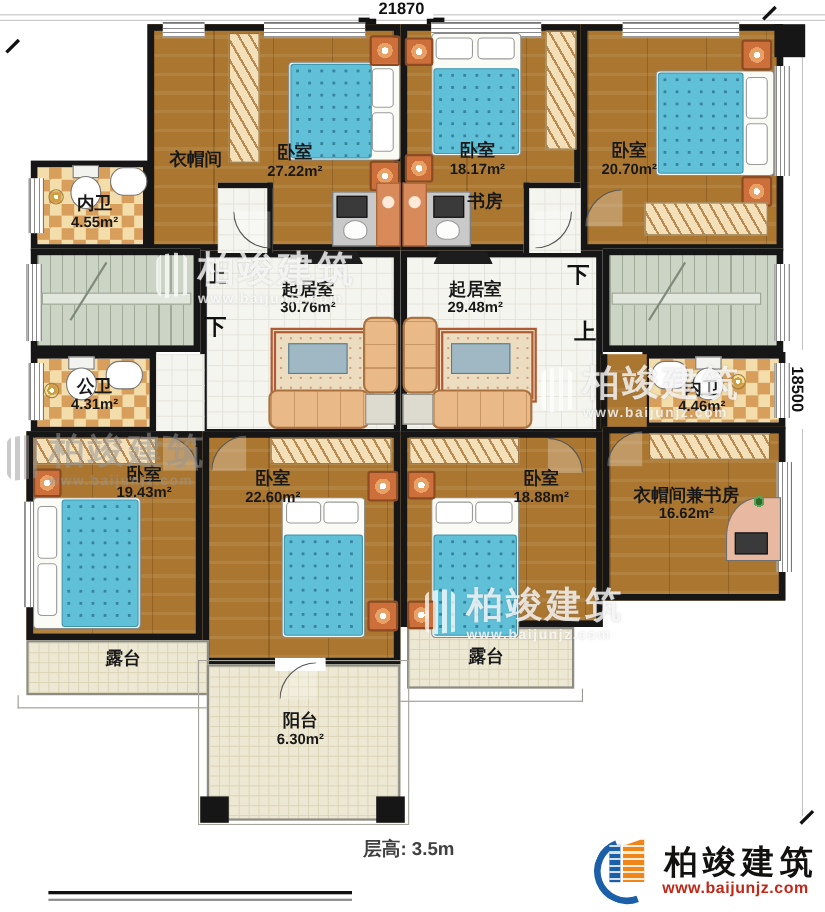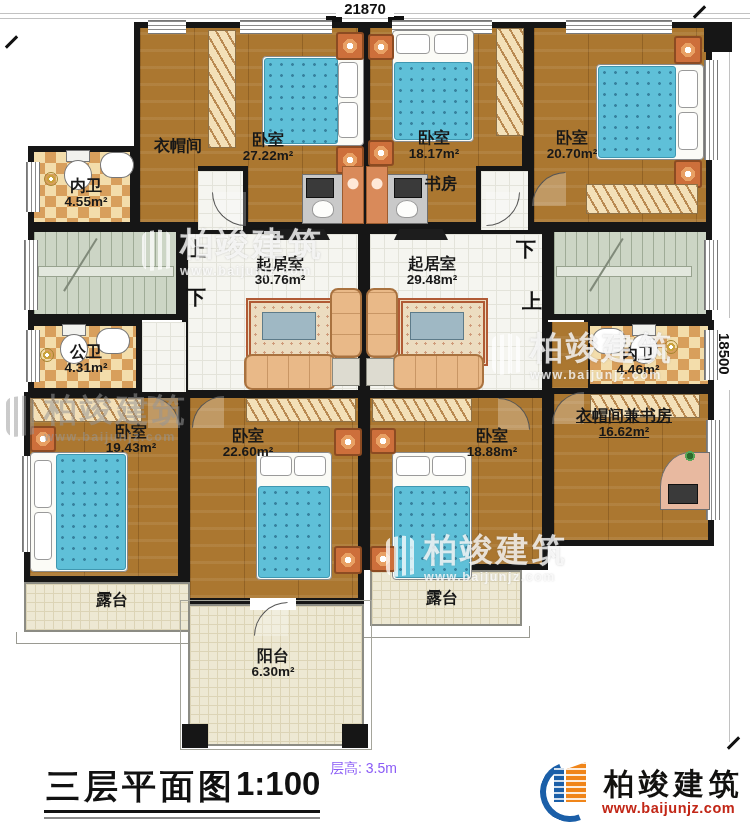--- a/index.html
+++ b/index.html
@@ -86,21 +86,21 @@
   
   .dimline{position:absolute;background:#c2c2c2;}
   .dimtext{position:absolute;font-size:15px;font-weight:bold;color:#111;background:#fff;text-align:center;}
   .dimtick{position:absolute;width:3px;height:16px;background:#111;transform:rotate(45deg);}
   .dimbar{position:absolute;background:#111;}
   .vtext{writing-mode:vertical-rl;}
 
   
   .title-cn{position:absolute;font-size:34px;font-weight:bold;color:#111;letter-spacing:4px;}
   .title-scale{position:absolute;font-size:33px;font-weight:bold;color:#111;}
-  .tinfo{position:absolute;font-size:14px;font-weight:normal;color:#8b5cf6;}
+  .tinfo{position:absolute;font-size:17px;font-weight:bold;color:#404040;}
   .brand-name{position:absolute;font-size:30px;font-weight:bold;color:#12110f;letter-spacing:5px;}
   .brand-url{position:absolute;font-size:14.5px;font-weight:bold;color:#c22717;letter-spacing:.5px;}
   .logo-arc{position:absolute;width:48px;height:48px;border:6px solid #1b5fa8;border-radius:50%;
             border-top-color:transparent;border-right-color:transparent;transform:rotate(24deg);}
   .logo-bldg{position:absolute;background:#f08519;clip-path:polygon(0 18%,100% 0,100% 100%,0 100%);
              background-image:repeating-linear-gradient(180deg,rgba(255,255,255,.85) 0 2px,transparent 2px 6px);}
   .logo-bldg2{position:absolute;background:#1b5fa8;
              background-image:repeating-linear-gradient(180deg,rgba(255,255,255,.8) 0 2px,transparent 2px 6px);}
 </style>
 </head>
@@ -314,21 +314,21 @@
     <div class="rarea">19.43m²</div>
   </div>
   <div class="rlabel" style="left:248px;top:428px;">
     <div class="rname">卧室</div>
     <div class="rarea">22.60m²</div>
   </div>
   <div class="rlabel" style="left:492px;top:428px;">
     <div class="rname">卧室</div>
     <div class="rarea">18.88m²</div>
   </div>
-  <div class="rlabel" style="left:624px;top:408px;text-decoration:underline;">
+  <div class="rlabel" style="left:624px;top:443px;">
     <div class="rname">衣帽间兼书房</div>
     <div class="rarea">16.62m²</div>
   </div>
   <div class="rlabel" style="left:112px;top:592px;">
     <div class="rname">露台</div>
   </div>
   <div class="rlabel" style="left:442px;top:590px;">
     <div class="rname">露台</div>
   </div>
   <div class="rlabel" style="left:273px;top:648px;">
@@ -358,22 +358,20 @@
       </div>
   </div>
   <div class="wm" style="left:386px;top:528px;">
     <div class="wm-glyph"></div>
     <div>
         <div class="wm-name">柏竣建筑</div>
          <div class="wm-url">www.baijunjz.com</div>
       </div>
   </div>
 
-  <div class="title-cn" style="left:46px;top:764px;">三层平面图</div>
-  <div class="title-scale" style="left:236px;top:765px;">1:100</div>
   <div class="abs" style="left:44px;top:810px;width:276px;height:3px;background:#111;"></div>
   <div class="abs" style="left:44px;top:817px;width:276px;height:2px;background:#8a8a8a;"></div>
   <div class="tinfo" style="left:330px;top:760px;">层高: 3.5m</div>
 
   <div class="abs" style="left:540px;top:758px;width:56px;height:58px;">
     <div class="logo-arc" style="left:0;top:4px;"></div>
     <div class="logo-bldg2" style="left:14px;top:10px;width:10px;height:34px;"></div>
     <div class="logo-bldg" style="left:26px;top:4px;width:20px;height:40px;"></div>
   </div>
   <div class="brand-name" style="left:604px;top:764px;">柏竣建筑</div>

